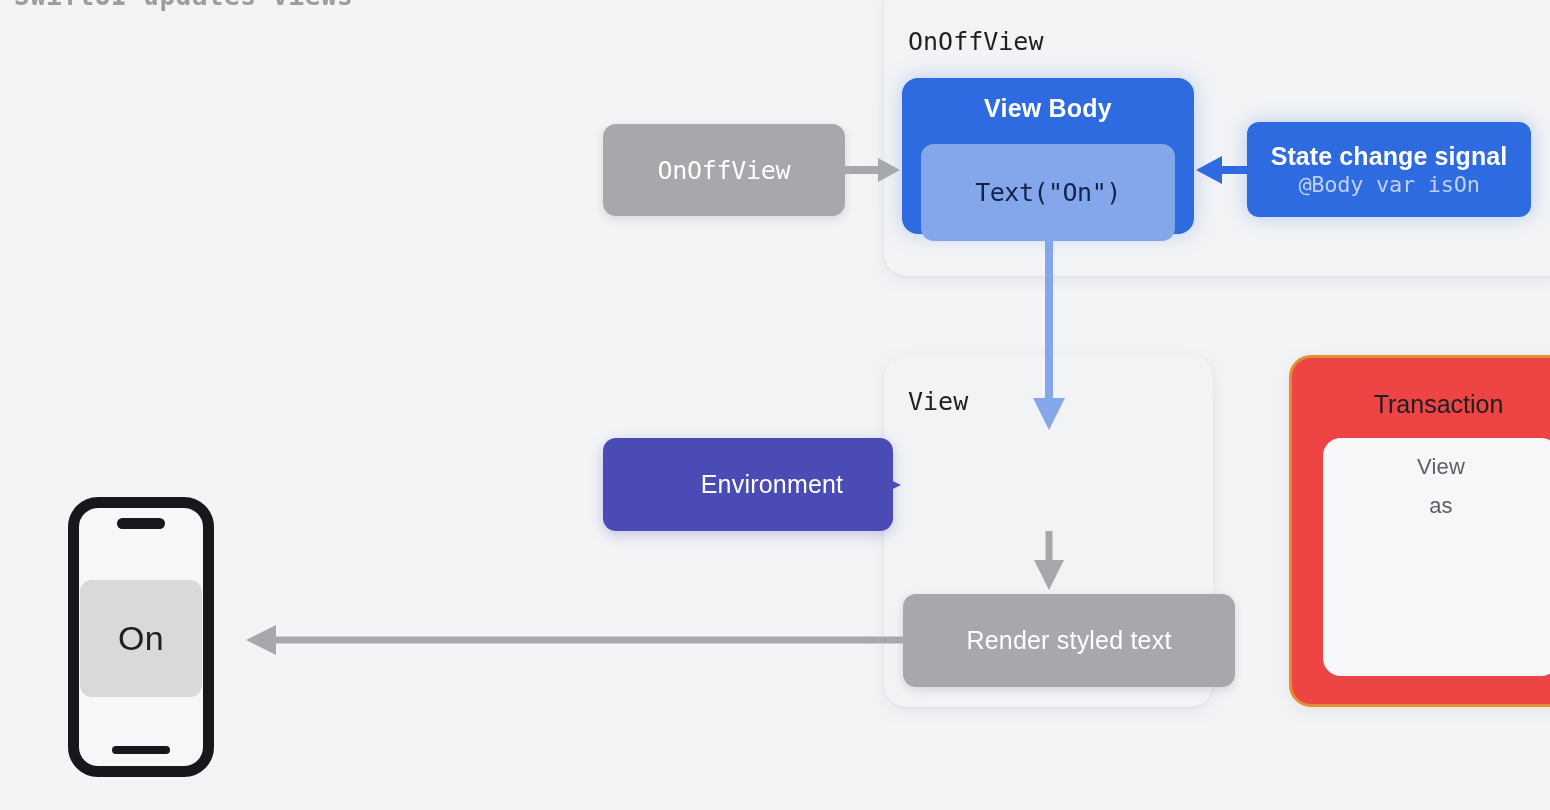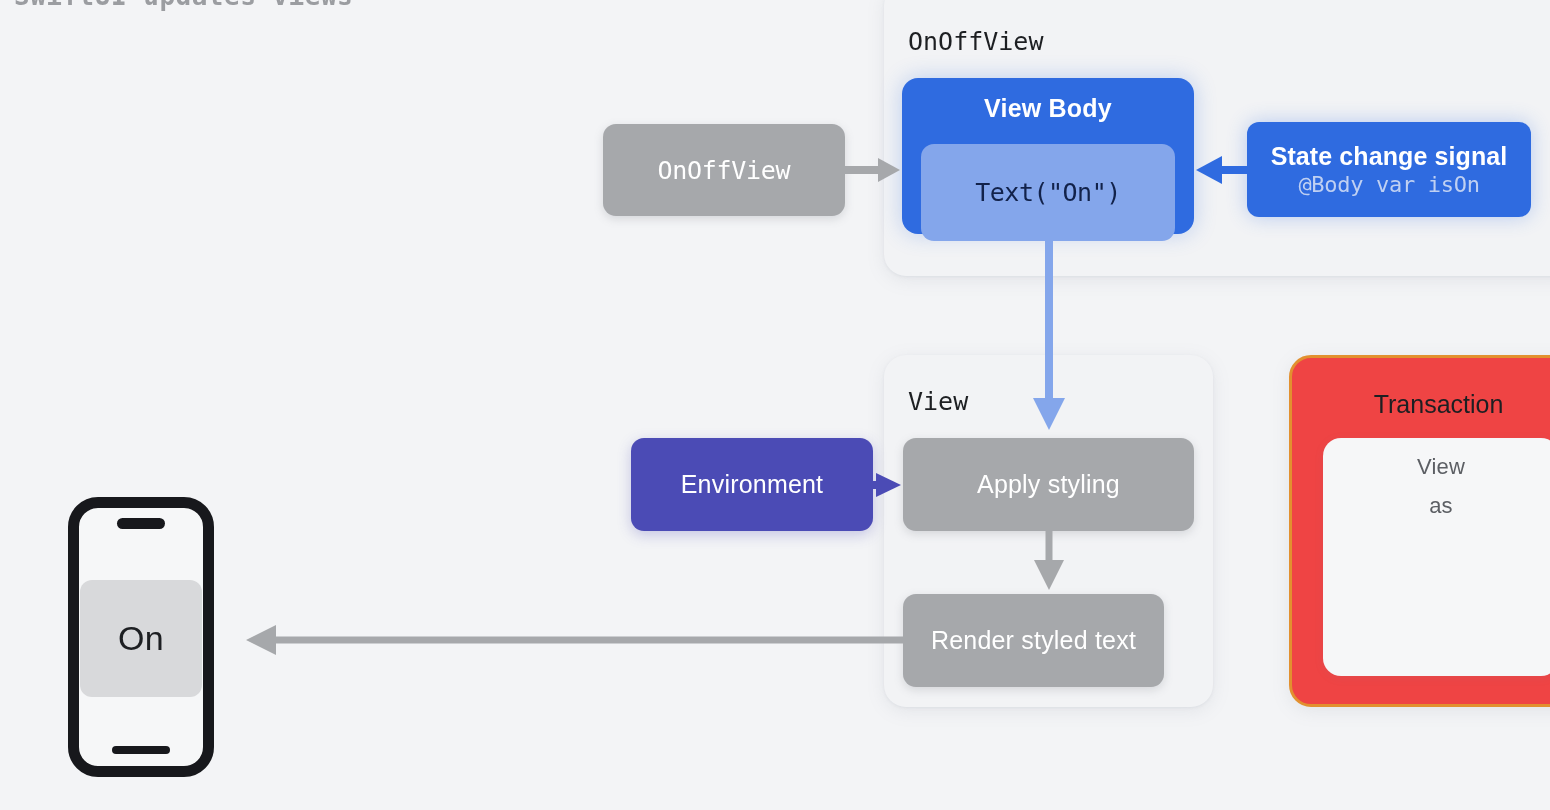--- a/index.html
+++ b/index.html
@@ -127,35 +127,36 @@
     letter-spacing: .2px;
     white-space: nowrap;
   }
   .gbox.mono span {
     font-family: "DejaVu Sans Mono", monospace;
     letter-spacing: -0.3px;
   }
 
   #node-onoffview-src { left: 603px; top: 124px;  width: 242px; height: 92px; }
   #node-apply        { left: 903px; top: 438px;  width: 291px; height: 93px; }
-  #node-render       { left: 903px; top: 594px;  width: 261px; height: 93px; }
+  #node-render       { left: 903px; top: 594px;  width: 332px; height: 93px; }
 
   
   #node-environment {
     position: absolute;
-    left: 631px;
+    left: 603px;
     top: 438px;
     width: 242px;
     height: 93px;
     background: #4b4bb5;
     border-radius: 13px;
     display: flex;
     align-items: center;
     justify-content: center;
     box-shadow: 0 4px 14px rgba(75,75,181,0.28);
+    padding-left: 48px;
   }
   #node-environment span {
     color: #ffffff;
     font-size: 25px;
     letter-spacing: .2px;
   }
 
   
   .signal {
     background: #2f6be0;
@@ -315,23 +316,20 @@
 
   <div class="signal" id="signal-main">
     <div class="s-title">State change signal</div>
     <div class="s-sub">@Body var isOn</div>
   </div>
 
   <div class="panel" id="panel-text">
     <div class="panel-title">View</div>
   </div>
 
-  <div class="gbox" id="node-apply">
-    <span>Apply styling</span>
-  </div>
 
   <div class="gbox" id="node-render">
     <span>Render styled text</span>
   </div>
 
   <div id="node-environment">
     <span>Environment</span>
   </div>
 
   <div id="panel-transaction">

